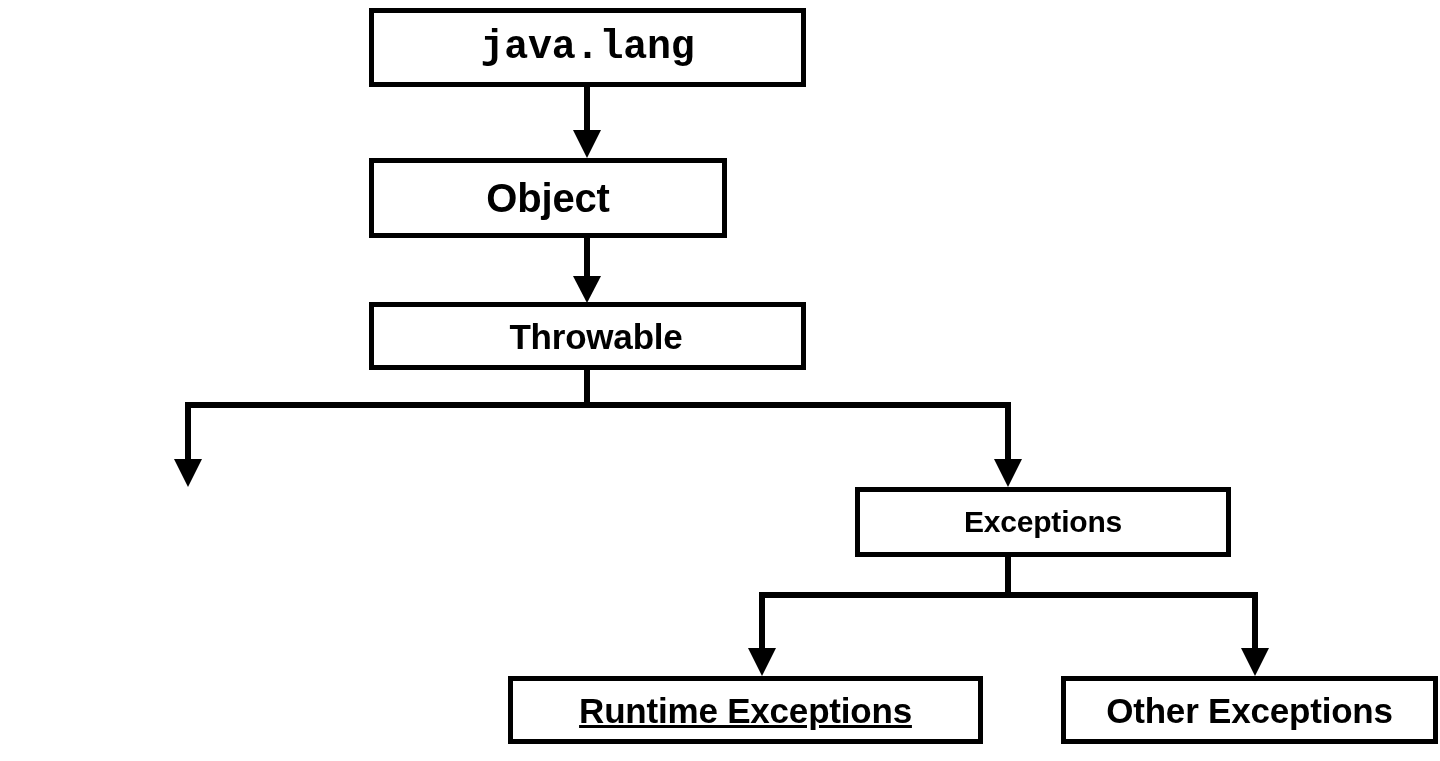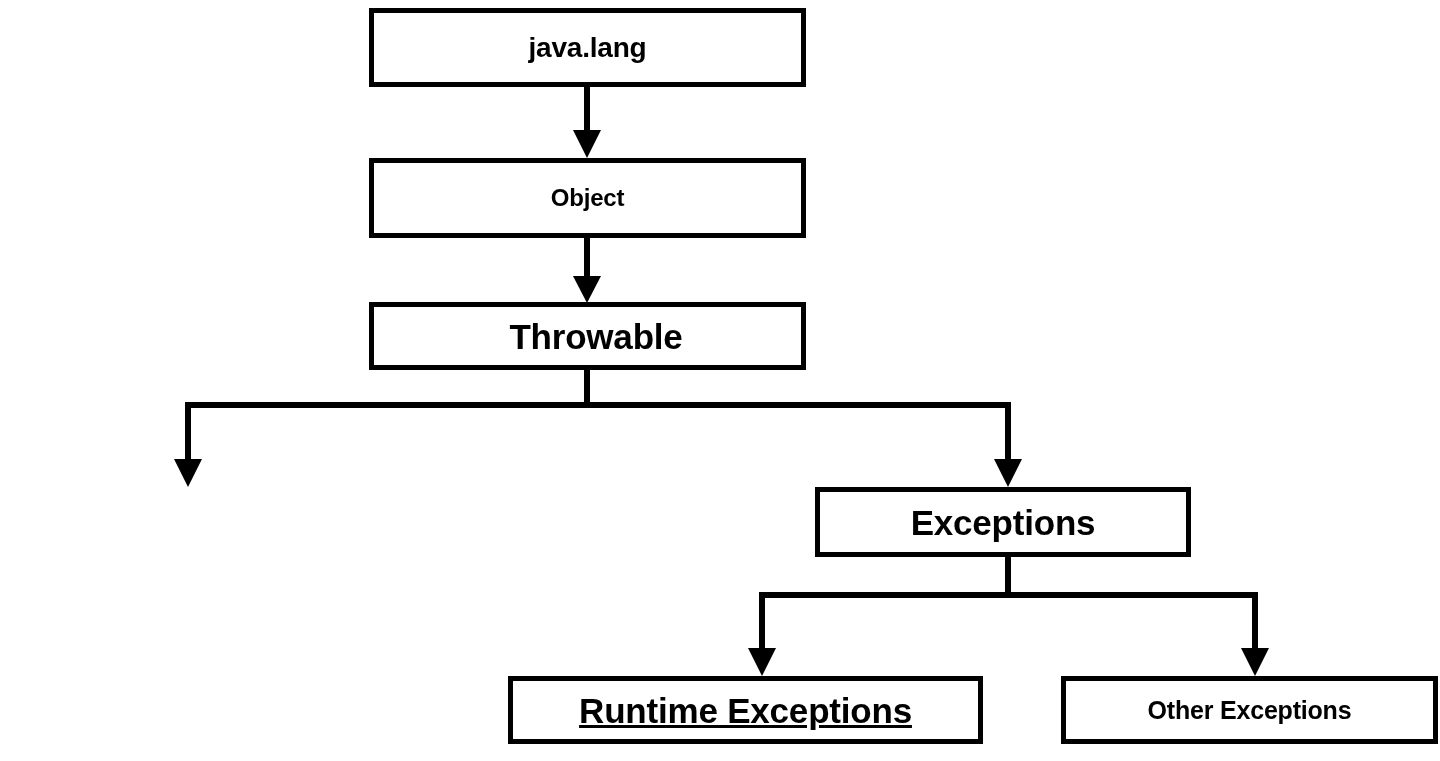--- a/index.html
+++ b/index.html
@@ -27,27 +27,27 @@
     font-weight: bold;
     line-height: 1;
     white-space: nowrap;
   }
   .node-label {
     display: block;
     letter-spacing: -0.2px;
   }
 
   
-  #node-javalang   { left: 369px; top: 8px;   width: 437px; height: 79px; font-size: 28px; }
-  #node-object     { left: 369px; top: 158px; width: 437px; height: 80px; font-size: 24px; }
+  #node-javalang   { left: 369px; top: 8px;   width: 437px; height: 79px; font-size: 40px; font-family: Liberation Mono, monospace; }
+  #node-object     { left: 369px; top: 158px; width: 358px; height: 80px; font-size: 40px; }
   #node-throwable  { left: 369px; top: 302px; width: 437px; height: 68px; font-size: 35px; padding-left: 17px; }
   #node-errors     { left: 2px;   top: 487px; width: 377px; height: 70px; font-size: 35px; }
-  #node-exceptions { left: 815px; top: 487px; width: 376px; height: 70px; font-size: 35px; }
+  #node-exceptions { left: 855px; top: 487px; width: 376px; height: 70px; font-size: 30px; }
   #node-runtime    { left: 508px; top: 676px; width: 475px; height: 68px; font-size: 35px; text-decoration: underline; }
-  #node-other      { left: 1061px;top: 676px; width: 377px; height: 68px; font-size: 25px; }
+  #node-other      { left: 1061px;top: 676px; width: 377px; height: 68px; font-size: 35px; }
 
   
   .conn-svg {
     position: absolute;
     left: 0;
     top: 0;
     width: 1440px;
     height: 761px;
     pointer-events: none;
   }

